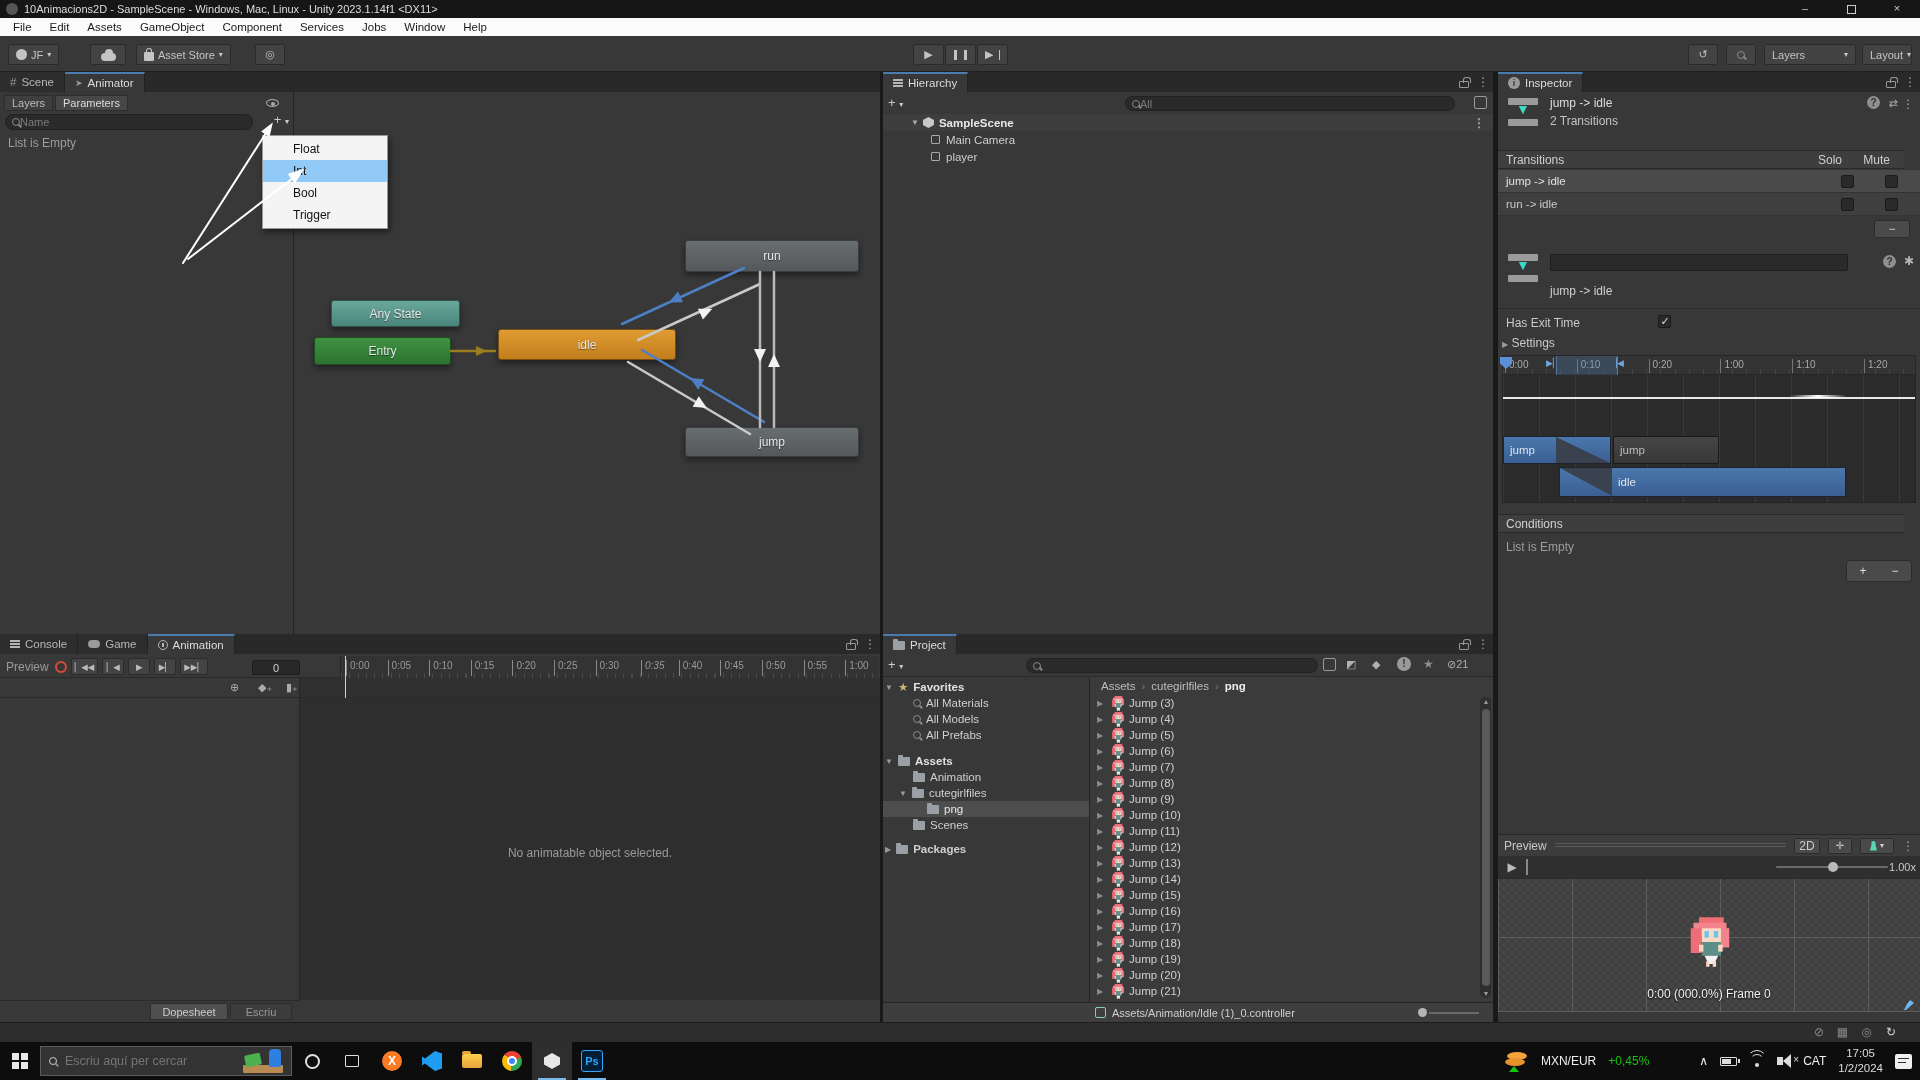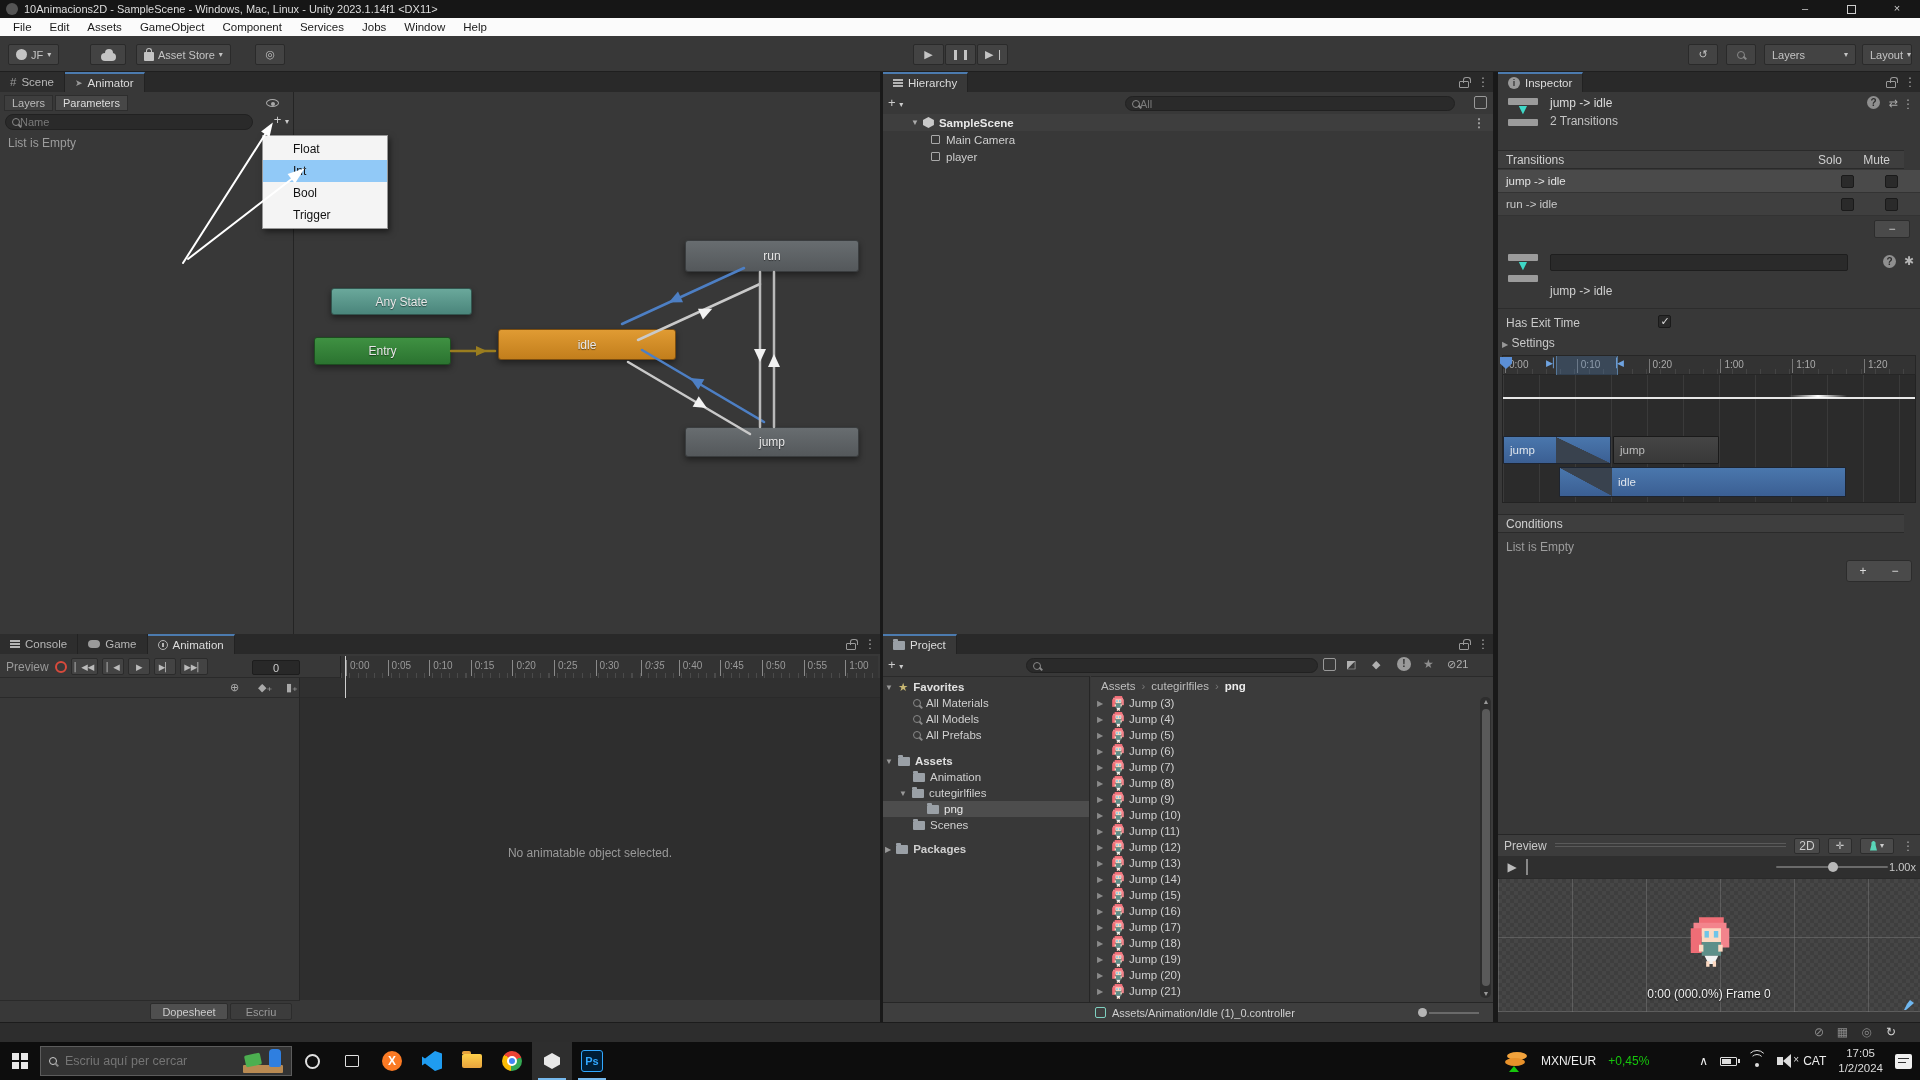--- a/index.html
+++ b/index.html
@@ -211,21 +211,21 @@
     <span class="ic ic-eye" style="position:absolute;right:14px;top:7px"></span>
     <div class="searchpill" style="position:absolute;left:5px;top:22px;width:248px;height:16px">
       <span class="ic ic-search"></span>
       <input placeholder="Name" style="">
     </div>
     <div style="position:absolute;right:4px;top:20px;color:#ccc;font-size:13px">+ <span style="font-size:8px">▾</span></div>
     <div style="position:absolute;left:8px;top:44px;color:#9d9d9d">List is Empty</div>
   </div>
 
 
-  <div class="node node-teal" style="left:331px;top:216px;width:141px;height:27px">Any State</div>
+  <div class="node node-teal" style="left:331px;top:228px;width:129px;height:27px">Any State</div>
   <div class="node node-green" style="left:314px;top:265px;width:137px;height:28px">Entry</div>
   <div class="node node-orange" style="left:498px;top:257px;width:178px;height:31px">idle</div>
   <div class="node node-default" style="left:685px;top:168px;width:174px;height:32px">run</div>
   <div class="node node-default" style="left:685px;top:355px;width:174px;height:30px">jump</div>
 
   <div id="ctx-menu">
     <div class="ctx-item">Float</div>
     <div class="ctx-item sel">Int</div>
     <div class="ctx-item">Bool</div>
     <div class="ctx-item">Trigger</div>

